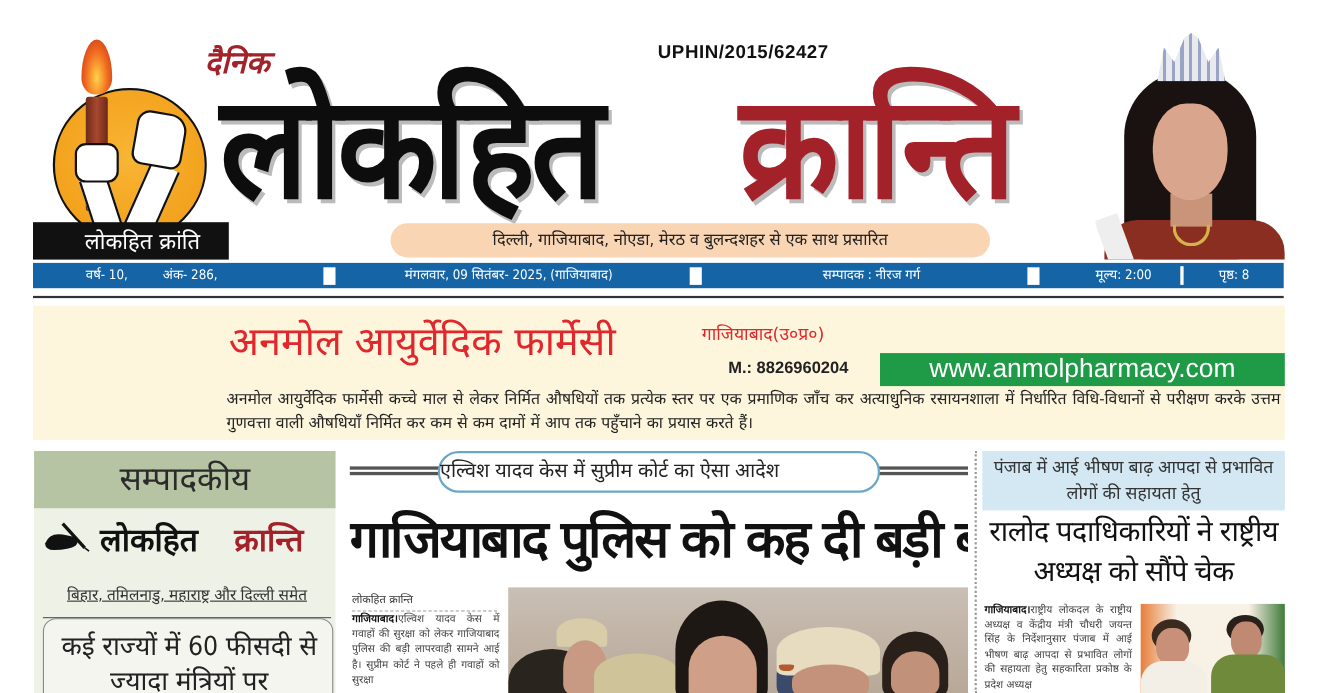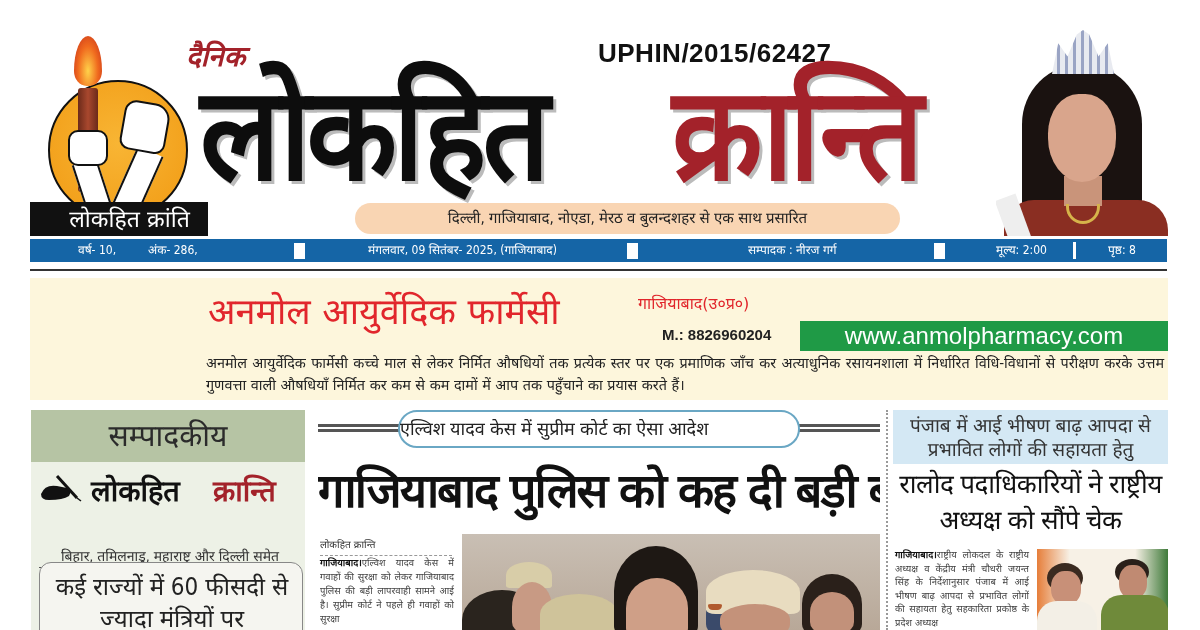--- a/index.html
+++ b/index.html
@@ -18,25 +18,25 @@
     background: linear-gradient(90deg, #6b2a1a, #a9482e, #6b2a1a); border-radius: 3px; }
   .logo .fist-left { position: absolute; left: 38px; top: 100px; width: 40px; height: 36px; background: #fff;
     border: 2px solid #111; border-radius: 10px; }
   .logo .fist-right { position: absolute; left: 92px; top: 72px; width: 46px; height: 50px; background: #fff;
     border: 2px solid #111; border-radius: 12px 16px 10px 10px; transform: rotate(10deg); }
   .logo .arm-left { position: absolute; left: 52px; top: 130px; width: 26px; height: 70px; background: #fff;
     border-left: 2px solid #111; border-right: 2px solid #111; transform: rotate(-18deg); }
   .logo .arm-right { position: absolute; left: 90px; top: 118px; width: 28px; height: 82px; background: #fff;
     border-left: 2px solid #111; border-right: 2px solid #111; transform: rotate(24deg); }
   .logo .logo-caption { position: absolute; left: 0; top: 172px; width: 178px; height: 34px; background: #111;
-    color: #fff; font-family: "DejaVu Sans", sans-serif; font-size: 23px; line-height: 34px; text-align: center; padding-left: 21px; }
+    color: #fff; font-family: "DejaVu Sans", sans-serif; font-size: 20px; line-height: 34px; text-align: center; padding-left: 21px; }
 
   .dainik { position: absolute; left: 186px; top: 36px; color: #a3222a; font-size: 28px; font-weight: bold;
     font-family: "DejaVu Sans", sans-serif; font-style: italic; }
-  .reg-no { position: absolute; left: 598px; top: 38px; color: #111; font-size: 26px; font-weight: bold;
+  .reg-no { position: absolute; left: 598px; top: 38px; color: #111; font-size: 17px; font-weight: bold;
     font-family: "Liberation Sans", sans-serif; letter-spacing: 0.5px; }
   .title-black { position: absolute; left: 200px; top: 46px; height: 160px; color: #0d0d0d; font-size: 118px;
     font-weight: bold; font-family: "DejaVu Sans", sans-serif; line-height: 160px; letter-spacing: -4px;
     text-shadow: 3px 3px 0 #bbb; transform: scaleY(1.1); transform-origin: top left; }
   .title-red { position: absolute; left: 672px; top: 46px; height: 160px; color: #a3222a; font-size: 118px;
     font-weight: bold; font-family: "DejaVu Sans", sans-serif; line-height: 160px; letter-spacing: -4px;
     text-shadow: 3px 3px 0 #bbb; transform: scaleY(1.1); transform-origin: top left; }
 
   .tagline { position: absolute; left: 355px; top: 203px; width: 545px; height: 31px; border-radius: 16px;
     background: #f9d5b3; color: #222; font-size: 15px; line-height: 31px; text-align: center;
@@ -92,22 +92,22 @@
   
   .editorial { position: absolute; left: 31px; top: 410px; width: 274px; height: 220px; background: #edf1e6; }
   .editorial-head { position: absolute; left: 0; top: 0; width: 274px; height: 52px; background: #b6c4a4;
     color: #2b2b2b; font-size: 30px; font-weight: normal; line-height: 52px; text-align: center;
     font-family: "DejaVu Sans", sans-serif; }
   .pen-icon { position: absolute; left: 8px; top: 62px; width: 44px; height: 30px; }
   .ed-brand-black { position: absolute; left: 60px; top: 60px; color: #111; font-size: 29px; font-weight: bold;
     font-family: "DejaVu Sans", sans-serif; }
   .ed-brand-red { position: absolute; left: 182px; top: 60px; color: #a3222a; font-size: 29px; font-weight: bold;
     font-family: "DejaVu Sans", sans-serif; }
-  .ed-kicker { position: absolute; left: 8px; top: 136px; width: 262px; color: #333; font-size: 14px; text-align: center;
-    text-decoration: underline; border-bottom: 1px solid #555; padding-bottom: 2px;
+  .ed-kicker { position: absolute; left: 8px; top: 120px; width: 262px; color: #333; font-size: 14px; text-align: center;
+    text-decoration: underline; border-bottom: 1px solid #555; padding-bottom: 12px;
     font-family: "DejaVu Sans Condensed", "DejaVu Sans", sans-serif; }
   .ed-box { position: absolute; left: 8px; top: 152px; width: 264px; height: 80px; border: 1px solid #888;
     border-radius: 12px; background: #f5f5f0; }
   .ed-head { position: absolute; left: 4px; top: 8px; width: 256px; color: #222; font-size: 24px; line-height: 32px;
     text-align: center; font-family: "DejaVu Sans Condensed", "DejaVu Sans", sans-serif; }
 
   
   .kicker-wrap { position: absolute; left: 318px; top: 410px; width: 562px; height: 38px; }
   .kicker-line { position: absolute; top: 14px; height: 8px; border-top: 3px solid #555; border-bottom: 3px solid #555; }
   .kicker-pill { position: absolute; left: 80px; top: 0; width: 402px; height: 38px; border: 2px solid #6aa7c4;
@@ -123,21 +123,21 @@
   .story b { color: #111; }
   .photo-main { position: absolute; left: 462px; top: 534px; width: 418px; height: 96px; overflow: hidden;
     background: linear-gradient(180deg, #c9bfb4 0%, #b8a898 100%); }
   .photo-main .p { position: absolute; border-radius: 50% 50% 10px 10px; }
   .photo-main .cap { position: absolute; border-radius: 50% 50% 10% 10%; }
 
   .col-divider { position: absolute; left: 886px; top: 410px; width: 0; height: 220px; border-left: 2px dotted #999; }
 
   
   .r-kicker { position: absolute; left: 893px; top: 410px; width: 275px; height: 54px; background: #d4e8f4; color: #333;
-    font-size: 19px; line-height: 24px; text-align: center; padding-top: 3px;
+    font-size: 16px; line-height: 24px; text-align: center; padding-top: 3px;
     font-family: "DejaVu Sans Condensed", "DejaVu Sans", sans-serif; }
   .r-head { position: absolute; left: 893px; top: 466px; width: 275px; color: #111; font-size: 26px; line-height: 36px;
     text-align: center; font-family: "DejaVu Sans Condensed", "DejaVu Sans", sans-serif; letter-spacing: -0.5px; }
   .r-story { position: absolute; left: 895px; top: 548px; width: 134px; color: #444; font-size: 9.5px; line-height: 13.5px;
     text-align: justify; font-family: "DejaVu Serif", serif; }
   .r-story b { color: #111; }
   .r-photo { position: absolute; left: 1037px; top: 549px; width: 131px; height: 81px; overflow: hidden;
     background: linear-gradient(90deg, #e67e3a 0%, #f7f1e6 25%, #f7f1e6 75%, #3f7a3a 100%); }
 </style>
 </head>

